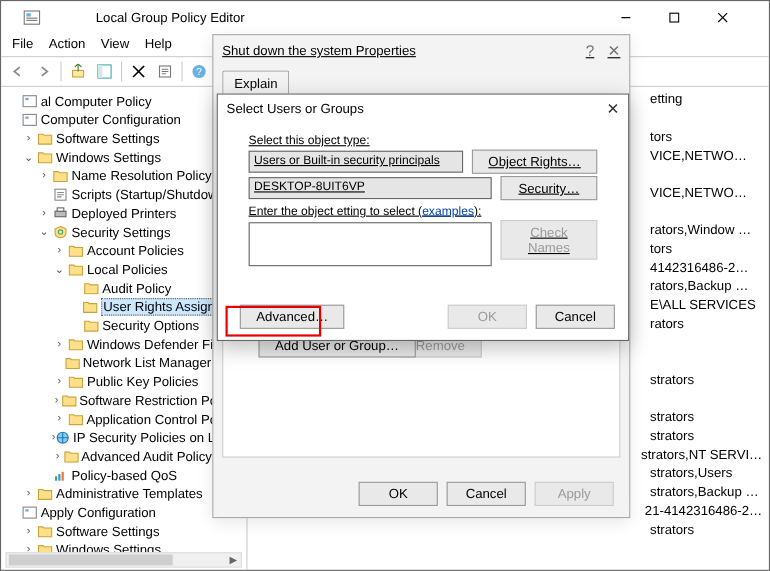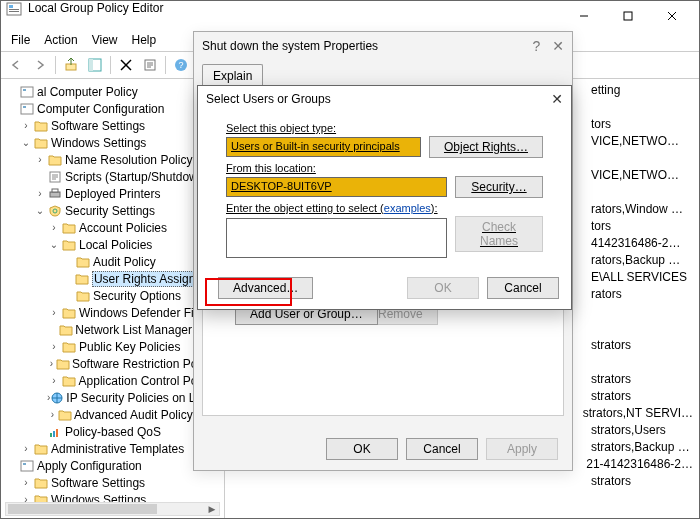--- a/index.html
+++ b/index.html
@@ -1,17 +1,17 @@
 <!DOCTYPE html>
 <html><head>
 <meta charset="utf-8">
 <style>
   * { box-sizing: border-box; margin: 0; padding: 0; font-family: "Segoe UI", Tahoma, sans-serif; }
   body { width: 700px; height: 519px; background: #fff; overflow: hidden; border: 1px solid #666; position: relative; }
-  .titlebar { height: 30px; display: flex; padding: 0 5px; }
+  .titlebar { height: 30px; display: flex; align-items: center; padding: 0 20px; gap: 44px; }
   .titlebar .icon { width: 16px; height: 16px; margin-right: 6px; }
   .titlebar .title { font-size: 12px; color: #000; flex: 1; }
   .titlebar .winbtns { display: flex; }
   .winbtn { width: 44px; height: 30px; display: flex; align-items: center; justify-content: center; color: #000; font-size: 11px; }
   .menubar { height: 20px; display: flex; padding: 0 4px; gap: 2px; font-size: 12px; }
   .menubar span { padding: 2px 6px; }
   .toolbar { height: 28px; border-top: 1px solid #ccc; border-bottom: 1px solid #ccc; display: flex; align-items: center; padding: 0 4px; gap: 2px; }
   .tbtn { width: 22px; height: 22px; display: flex; align-items: center; justify-content: center; font-size: 12px; border: 1px solid transparent; }
   .tsep { width: 1px; height: 18px; background: #ccc; margin: 0 2px; }
   .mainarea { display: flex; height: calc(519px - 30px - 20px - 28px - 2px); }
@@ -21,21 +21,21 @@
   .ticon { width: 16px; height: 14px; display: inline-flex; align-items: center; justify-content: center; margin-right: 2px; }
   .treeitem.sel .label { background: #cce8ff; border: 1px dotted #666; padding: 0 1px; }
   .rightpane { flex: 1; overflow: hidden; font-size: 12px; }
   .rightlist { padding: 2px 6px; height: 100%; }
   .rightrow { display: flex; align-items: center; height: 17px; white-space: nowrap; }
   .rColA { width: 360px; visibility: hidden; }
   .rColB { color: #000; }
 
   
   .propdlg { position: absolute; left: 192px; top: 30px; width: 380px; height: 440px; background: #f3f3f3; border: 1px solid #aaa; box-shadow: 0 4px 14px rgba(0,0,0,0.1); }
-  .propdlg .pd-title { height: 28px; display:flex; align-items:center; padding:0 8px; font-size:12px; }
+  .propdlg .pd-title { height: 28px; display:flex; align-items:center; padding:0 8px; font-size:12px;text-decoration:underline; }
   .propdlg .pd-title .sp { flex:1; }
   .propdlg .pd-title .help { color:#777; font-size:14px; margin-right:4px; }
   .propdlg .pd-title .close { color:#777; font-size:14px; margin-left:8px; }
   .propdlg .tabs { display:flex; border-bottom:1px solid #999; margin:4px 8px 0 8px; font-size:12px; }
   .propdlg .tab { padding:4px 10px; border:1px solid #999; border-bottom:none; background:#f3f3f3; margin-right:-1px; border-radius:2px 2px 0 0;}
   .propdlg .tab.active { background:#fff; position:relative; top:1px;}
   .propdlg .body { margin:8px; background:#fff; border:1px solid #ccc; height:320px; position:relative;}
   .propdlg .grpbtn { position:absolute; left:32px; top:206px; }
   .propdlg .grpbtn2 { position:absolute; left:160px; top:206px; }
   .dlgbtn { font-size:12px; padding:3px 14px; background:#e9e9e9; border:1px solid #999; min-width:72px; }
@@ -44,21 +44,21 @@
 
   
   .seldlg { position:absolute; left:196px; top:84px; width:375px; height:225px; background:#fff; border:1px solid #666; box-shadow:0 6px 18px rgba(0,0,0,0.25); }
   .seldlg .sd-title { height:26px; display:flex; align-items:center; padding:0 8px; font-size:12px; }
   .seldlg .sd-title .sp { flex:1;}
   .seldlg .sd-title .close { font-size:14px; color:#333; }
   .seldlg .sd-body { padding:6px 28px; font-size:11px;text-decoration:underline; }
   .sd-label { margin-top:4px; }
   .lk { color:#0645ad; text-decoration:underline; cursor:pointer;}
   .sd-row { display:flex; align-items:center; gap:8px; margin-top:2px;}
-  .sd-field { flex:1; background:#eab308; border:1px solid #666; height:20px; padding:2px 4px; font-size:11px; }
+  .sd-field { flex:1; background:#e5e5e5; border:1px solid #666; height:20px; padding:2px 4px; font-size:11px; }
   .sd-textarea { width:100%; height:40px; border:1px solid #666; margin-top:2px; font-size:11px; padding:2px 4px; resize:none;}
   .seldlg .bottom { position:absolute; left:12px; right:12px; bottom:10px; display:flex; align-items:center; }
   .seldlg .bottom .sp { flex:1; }
   .seldlg .bottom .dlgbtn { margin-left:8px; }
   .highlightred { position:absolute; border:2px solid #e80000; pointer-events:none; }
   .scrollbar-bottom { position:absolute; left:4px; right:4px; bottom:2px; height:14px; background:#f0f0f0; border:1px solid #ddd;}
   .scrollbar-bottom .thumb { position:absolute; left:2px; width:70%; top:1px; bottom:1px; background:#cfcfcf; }
   .scrollbar-bottom .arrow { position:absolute; top:0; bottom:0; width:14px; display:flex; align-items:center; justify-content:center; font-size:9px; color:#666; }
   .scrollbar-bottom .arrow.l { left:0; } .scrollbar-bottom .arrow.r { right:0; }
 </style>
@@ -520,21 +520,20 @@
     <span>Select Users or Groups</span>
     <span class="sp"></span>
     <span class="close">✕</span>
   </div>
   <div class="sd-body">
     <div class="sd-label">Select this object type:</div>
     <div class="sd-row">
       <div class="sd-field">Users or Built-in security principals</div>
       <button class="dlgbtn" style="min-width:88px">Object Rights…</button>
     </div>
-    <div class="sd-label">From this location:</div>
     <div class="sd-row">
       <div class="sd-field">DESKTOP-8UIT6VP</div>
       <button class="dlgbtn" style="min-width:88px">Security…</button>
     </div>
     <div class="sd-label">
       <span>Enter the object etting to select (</span><span class="lk">examples</span><span>):</span>
     </div>
     <div class="sd-row" style="align-items:flex-start">
       <textarea class="sd-textarea" value="" style=""></textarea>
       <button class="dlgbtn" style="min-width:88px;" disabled="">Check Names</button>

